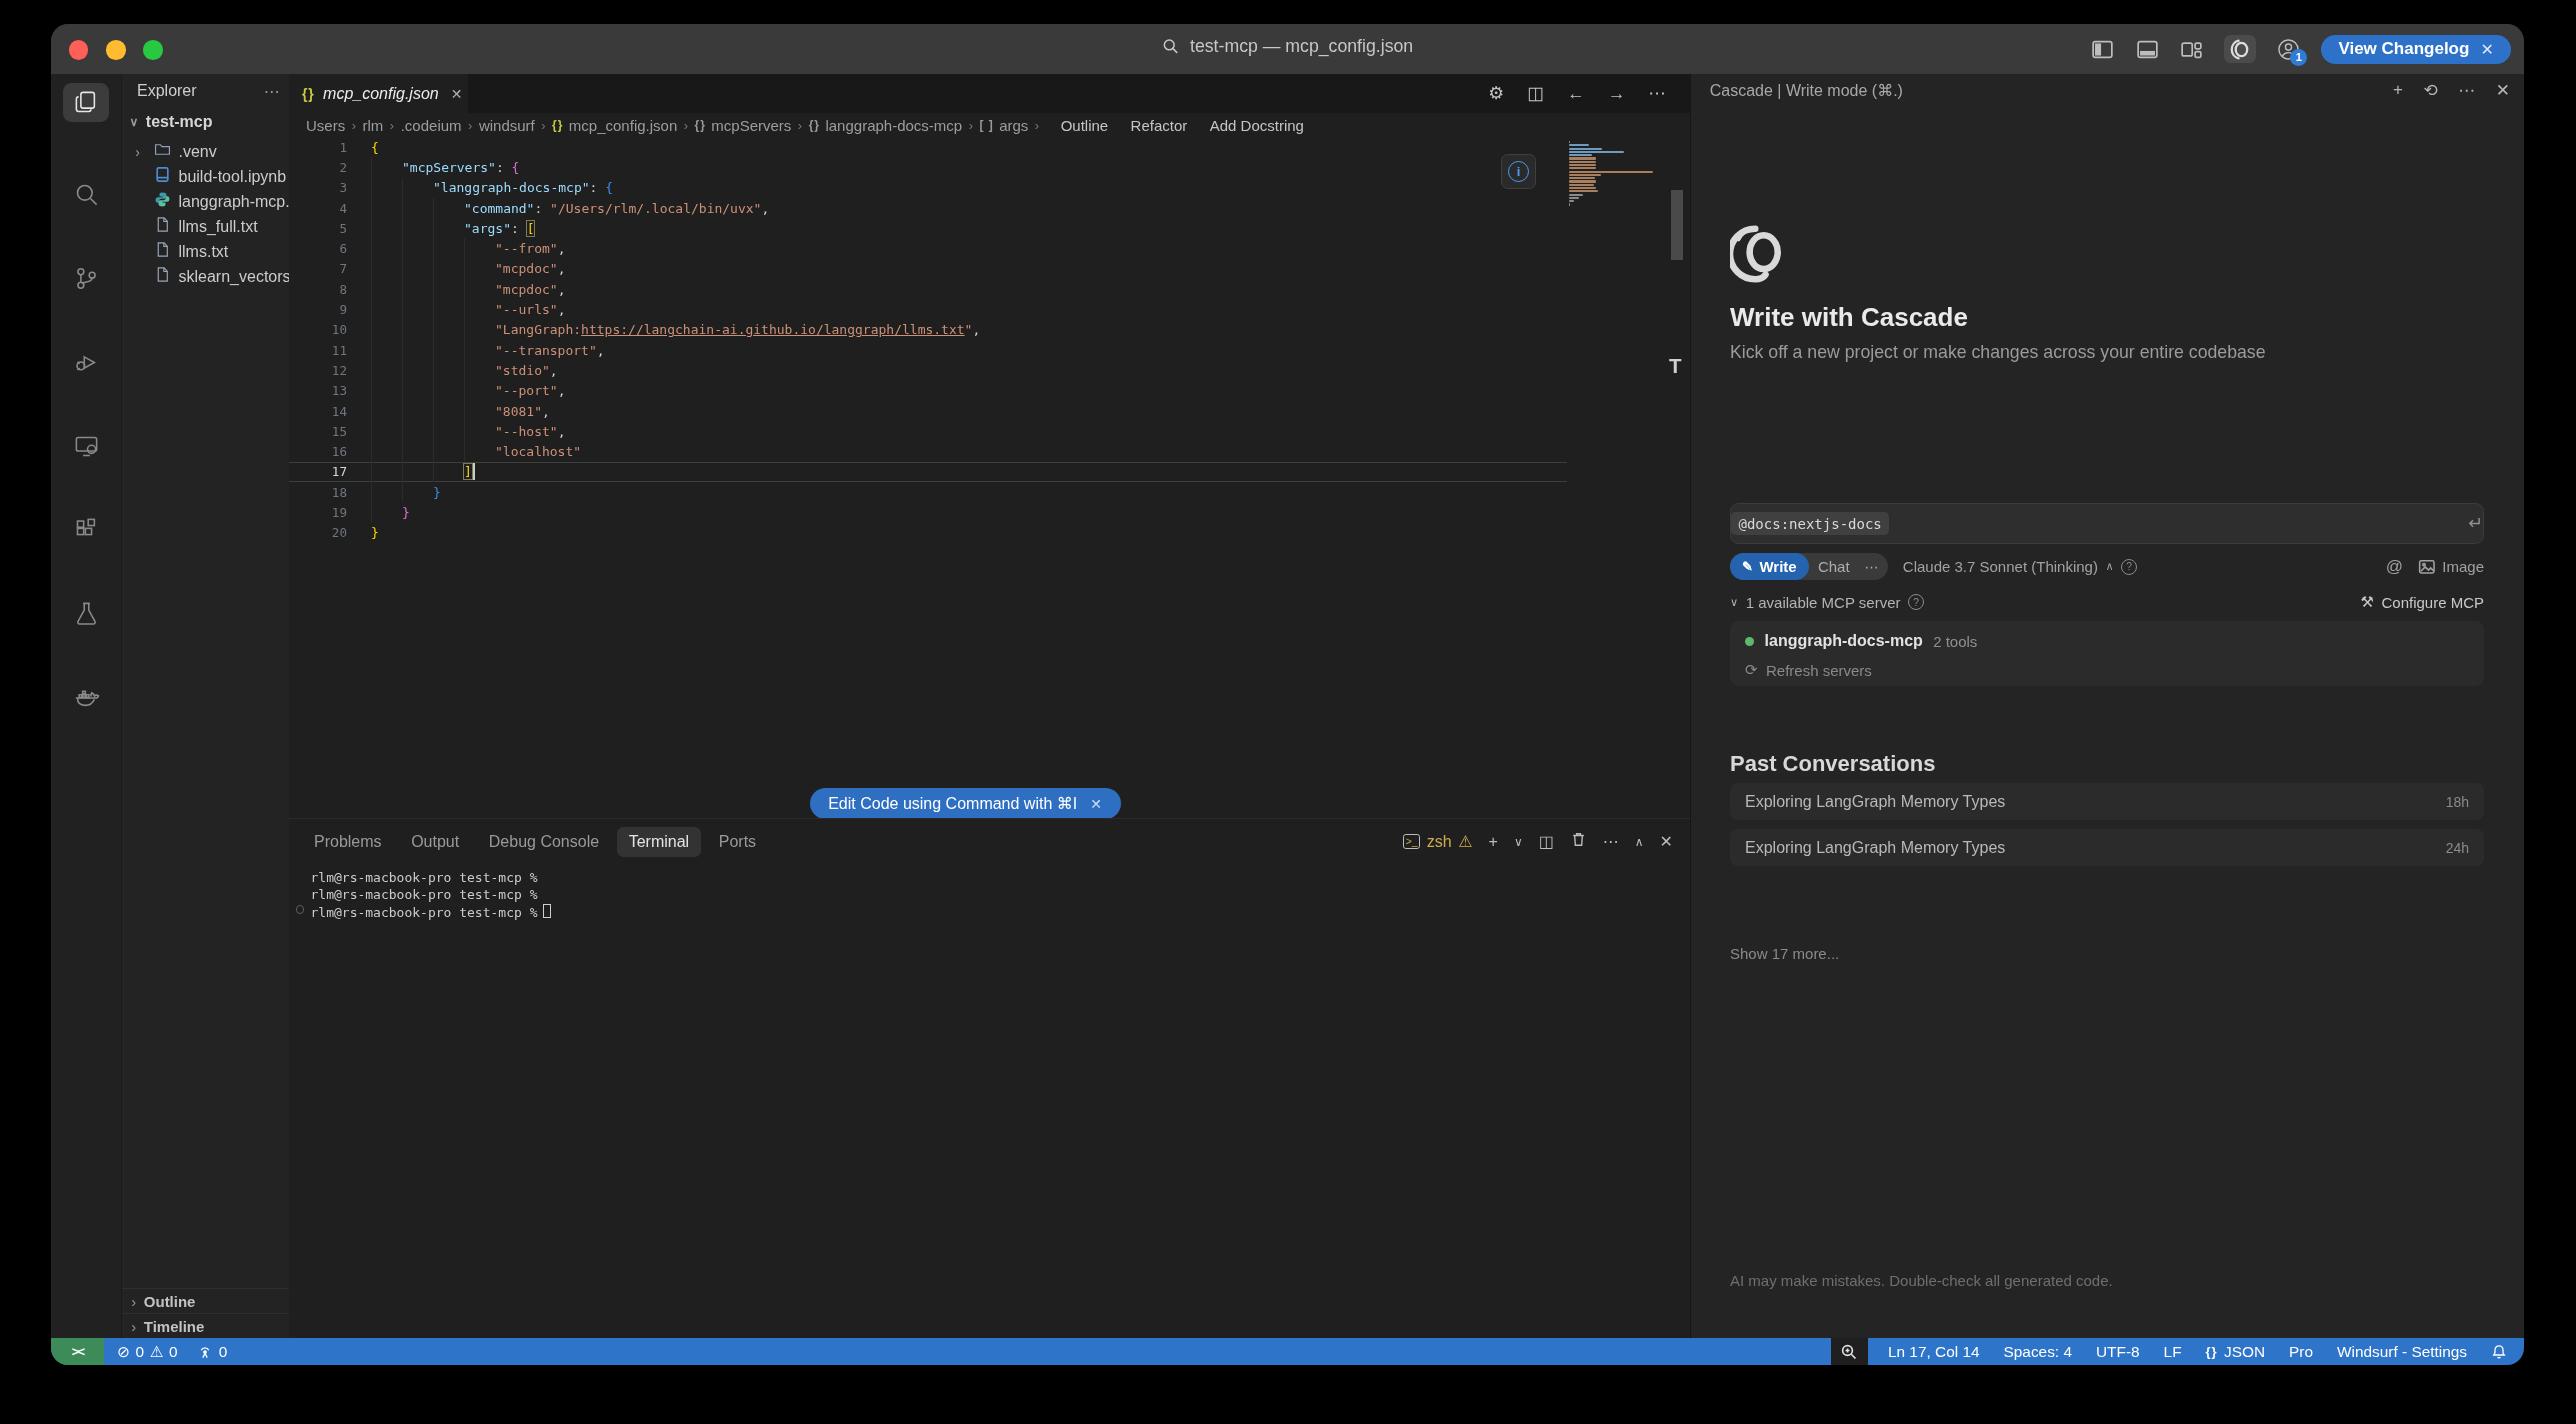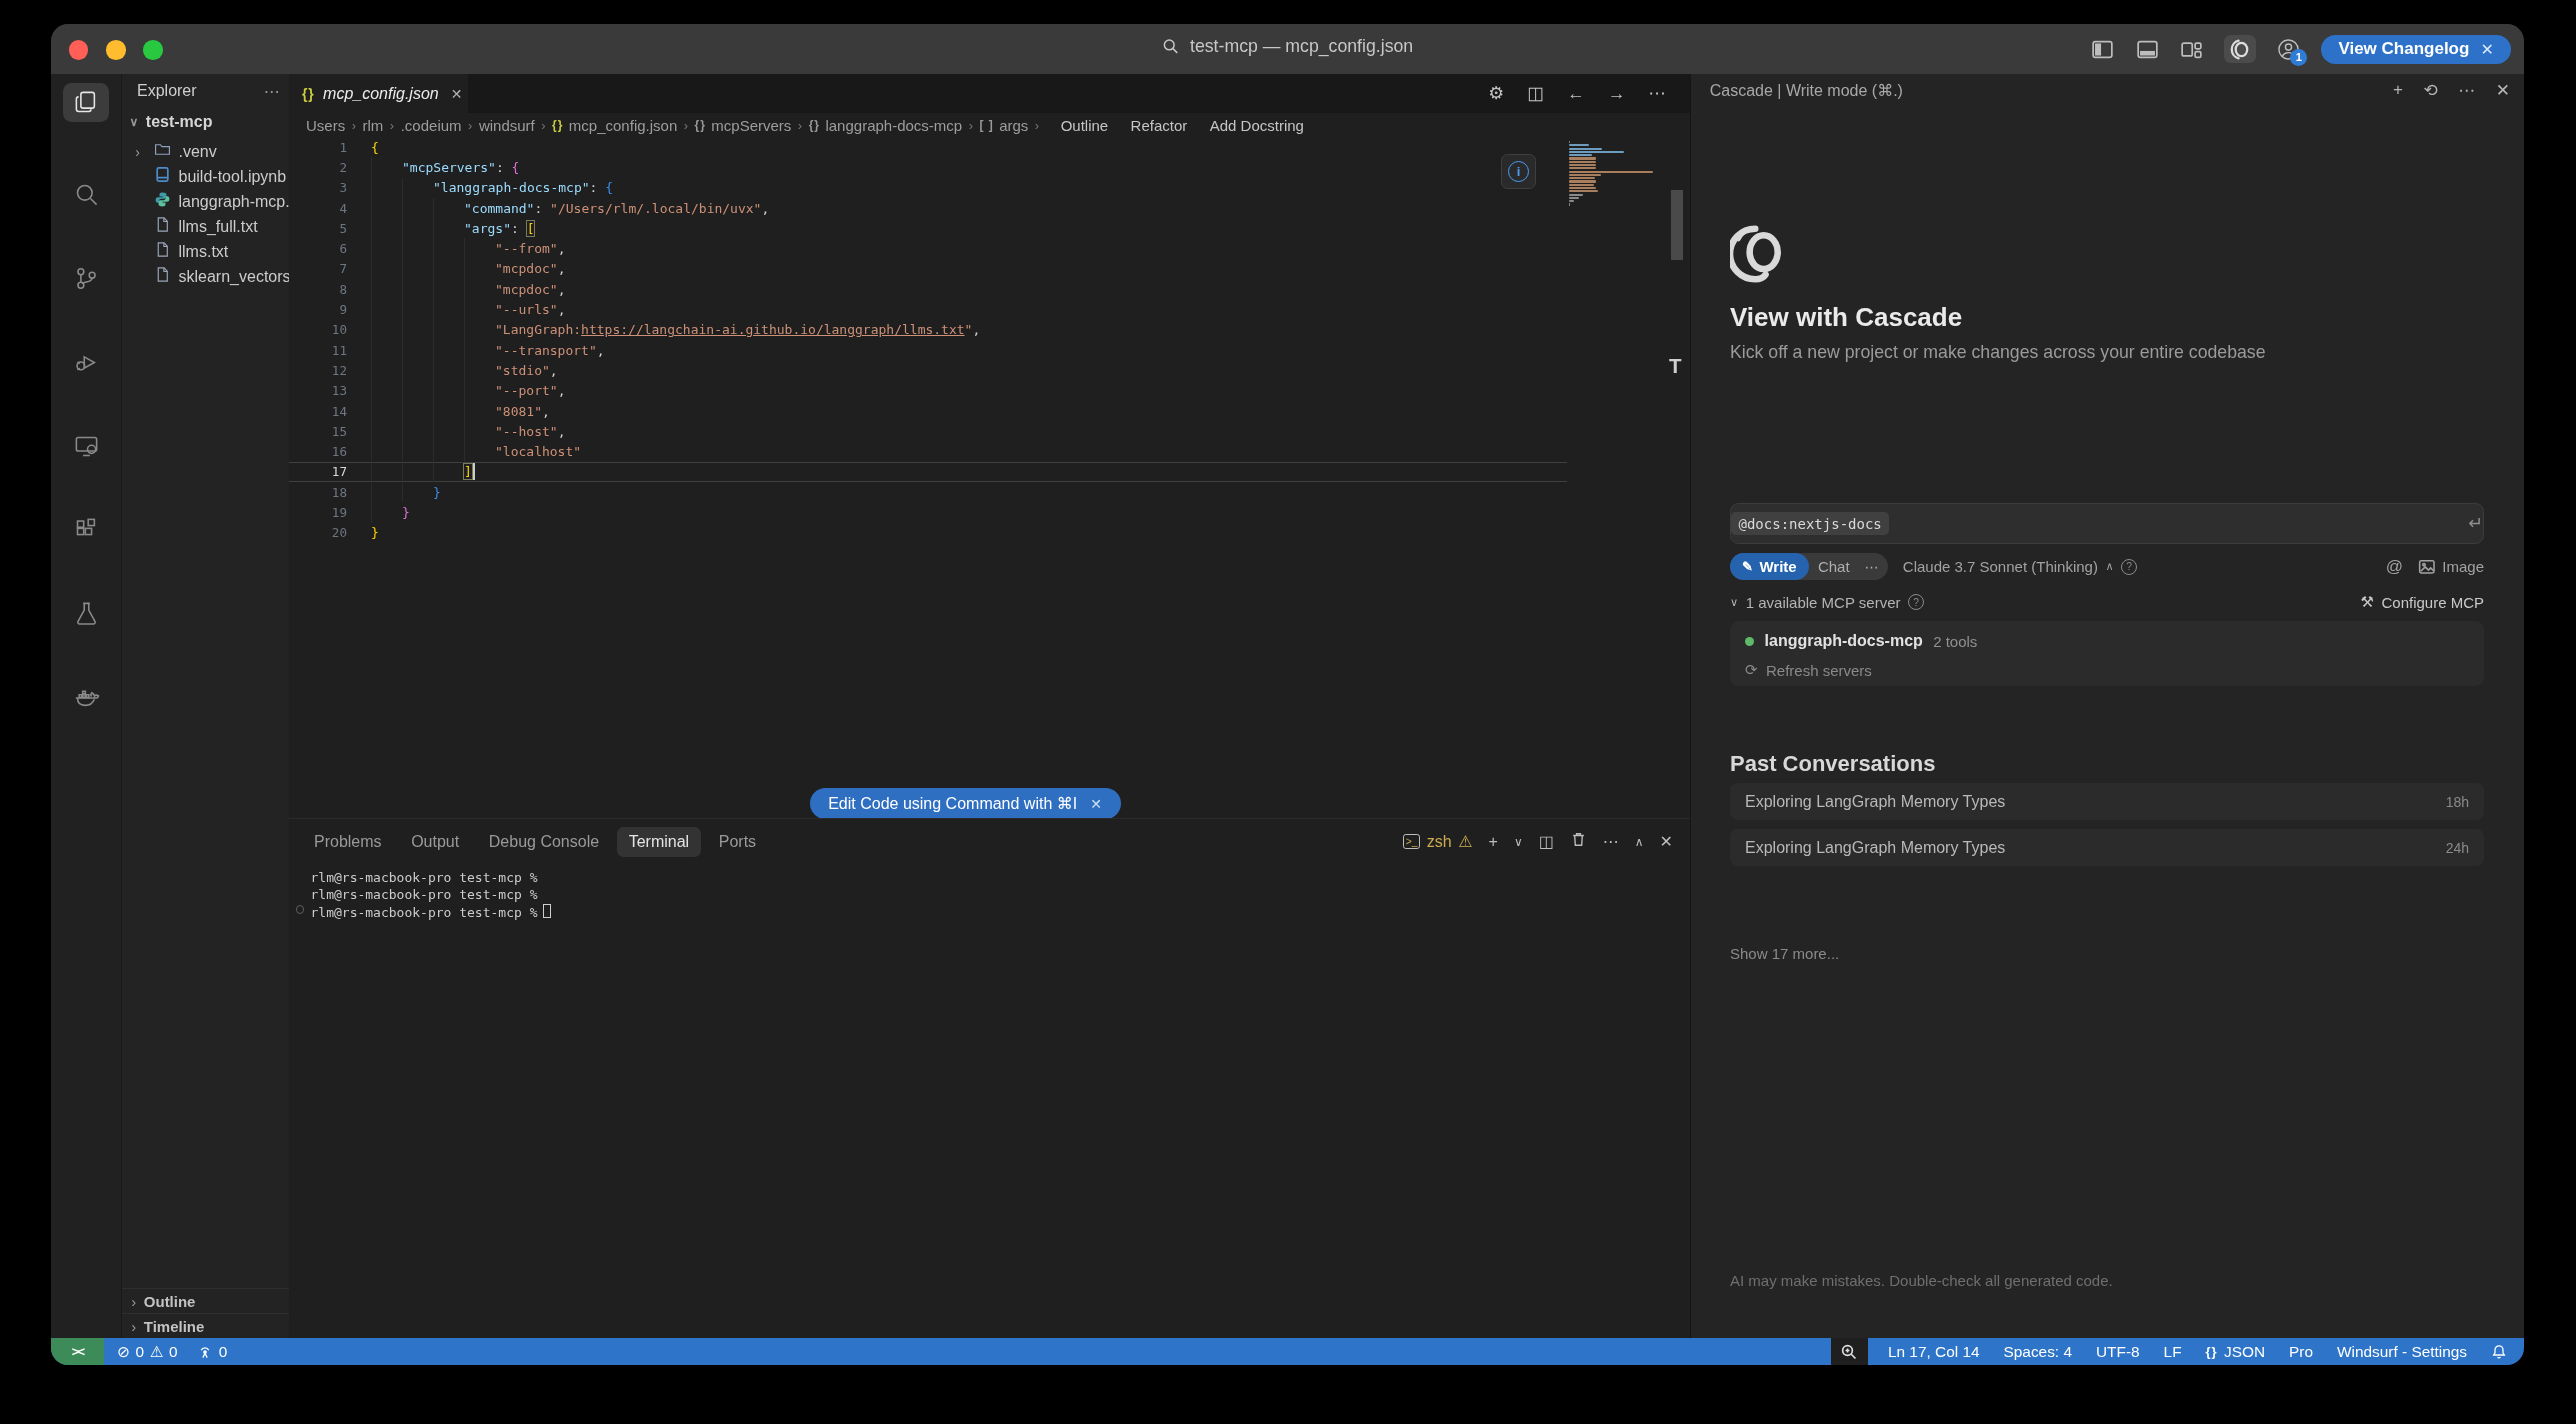--- a/index.html
+++ b/index.html
@@ -475,21 +475,21 @@
         <span>✕</span>
       </span>
     </div>
     <div id="cs-logo" class="abs">
       <svg width="58" height="62" viewBox="0 0 62 66">
           <ellipse cx="36" cy="31" rx="15" ry="18" stroke="#d9d9d9" stroke-width="7" fill="none"></ellipse>
           <path d="M27 6 A 27 27 0 0 0 27 60 C 32 60 36 58 38 55" stroke="#d9d9d9" stroke-width="7" fill="none" stroke-linecap="round"></path>
           <path d="M14 10 A 30 30 0 0 0 9 17" stroke="#d9d9d9" stroke-width="5" fill="none" stroke-linecap="round"></path>
         </svg>
     </div>
-    <div id="cs-heading" class="abs">View with Cascade</div>
+    <div id="cs-heading" class="abs">Write with Cascade</div>
     <div id="cs-sub" class="abs">Kick off a new project or make changes across your entire codebase</div>
 
     <div id="cs-input" class="abs">
       <span id="cs-chip">@docs:nextjs-docs</span>
       <span id="cs-enter">↵</span>
     </div>
 
     <div id="cs-moderow" class="abs">
       <div id="mode-pill">
         <span id="mode-write">

